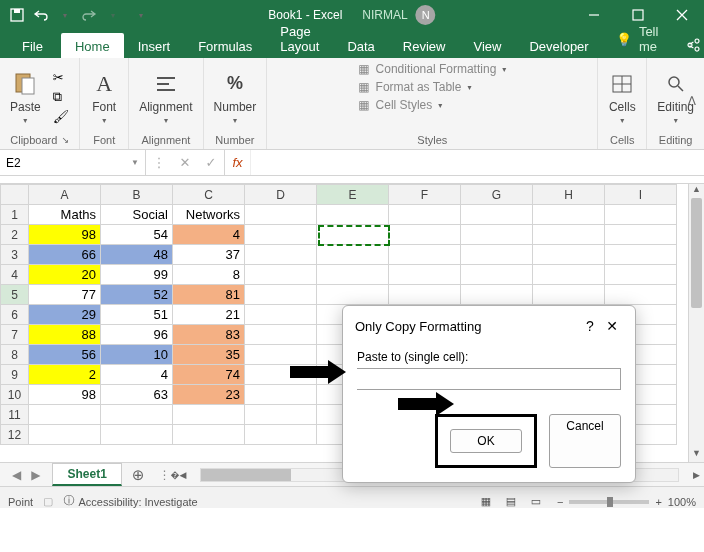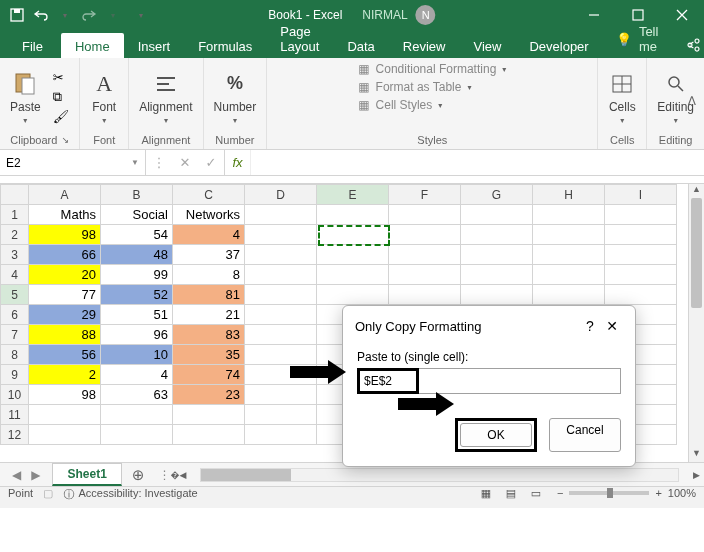--- a/index.html
+++ b/index.html
@@ -38,21 +38,21 @@
   .styles .top { flex-direction: column; align-items: flex-start; gap: 4px; font-size: 12px; color: #888; }
   .styles .row { display: flex; align-items: center; gap: 6px; }
   .collapse { position: absolute; right: 8px; top: 36px; font-size: 12px; color: #666; }
 
   
   .fxrow { height: 26px; border-bottom: 1px solid #d4d4d4; display: flex; align-items: stretch; }
   .namebox { width: 146px; border-right: 1px solid #d4d4d4; display: flex; align-items: center; padding: 0 6px; font-size: 12px; position: relative; text-align: right; }
   .namebox .ddarr { position: absolute; right: 6px; font-size: 8px; color: #888; }
   .fxbtns { display: flex; align-items: center; border-right: 1px solid #d4d4d4; color: #aaa; }
   .fxbtns span { width: 26px; text-align: center; font-size: 13px; }
-  .fxlabel { width: 26px; display: flex; align-items: center; justify-content: center; font-style: italic; font-size: 13px; color: #4d7c0f; border-right: 1px solid #eee; }
+  .fxlabel { width: 26px; display: flex; align-items: center; justify-content: center; font-style: italic; font-size: 13px; color: #c2410c; border-right: 1px solid #eee; }
   .fxinput { flex: 1; }
 
   
   .spacer { height: 8px; border-bottom: 1px solid #d4d4d4; }
 
   
   .gridwrap { display: flex; height: 278px; }
   .grid { flex: 1; position: relative; overflow: hidden; }
   table.sheet { border-collapse: collapse; font-size: 13px; table-layout: fixed; }
   table.sheet th, table.sheet td { border: 1px solid #d4d4d4; height: 20px; }
@@ -76,40 +76,40 @@
   .dialog { position: absolute; left: 342px; top: 305px; width: 294px; background: #fff; border: 1px solid #b0b0b0; border-radius: 6px; box-shadow: 0 4px 18px rgba(0,0,0,0.25); font-size: 12px; }
   .dialog .dtitle { display: flex; align-items: center; padding: 12px 12px; }
   .dialog .dtitle .t { flex: 1; font-size: 13px; }
   .dialog .dtitle .q, .dialog .dtitle .x { width: 22px; text-align: center; font-size: 14px; }
   .dialog .dbody { padding: 4px 14px 14px; }
   .dialog .dlabel { margin-bottom: 4px; }
   .dialog .dinput { width: 100%; border: 1px solid #a0a0a0; padding: 3px 4px; font-size: 12px; }
   .inputbox { border: 3px solid #000; display: inline-block; padding: 0; width: 62px; }
   .dialog .dbtns { display: flex; justify-content: flex-end; gap: 12px; padding: 10px 14px 14px; }
   .dialog .dbtn { width: 72px; padding: 4px 0; background: #fdfdfd; border: 1px solid #a0a0a0; border-radius: 3px; text-align: center; }
-  .okframe { border: 3px solid #000; display: inline-block; padding: 2px; }
+  .okframe { border: 3px solid #000; display: inline-block; padding: 12px; }
 
   
   .arrow { position: absolute; pointer-events: none; }
   .arrow .shaft { background: #000; height: 12px; }
   .arrow .head { width: 0; height: 0; border-top: 12px solid transparent; border-bottom: 12px solid transparent; border-left: 18px solid #000; }
   .arrow.flex { display: flex; align-items: center; }
 
   
   .tabsrow { height: 24px; border-top: 1px solid #d4d4d4; display: flex; align-items: center; font-size: 12px; background: #f5f5f5; }
   .tabsrow .nav { display: flex; gap: 10px; padding: 0 12px; color: #888; }
   .tabsrow .stab { background: #fff; border: 1px solid #ccc; border-bottom: 2px solid #217346; padding: 3px 14px; font-weight: bold; color: #217346; }
   .tabsrow .add { padding: 0 10px; color: #666; font-size: 15px; }
   .tabsrow .hs { flex: 1; display: flex; align-items: center; padding: 0 4px; }
   .tabsrow .hs .track { flex: 1; height: 14px; background: #f2f2f2; border: 1px solid #ddd; position: relative; margin: 0 14px; }
   .tabsrow .hs .thumb { position: absolute; left: 0; top: 0; bottom: 0; width: 90px; background: #c1c1c1; }
   .tabsrow .hs .arr { font-size: 9px; color: #666; }
 
   
-  .status { height: 22px; background: #f2f2f2; border-top: 1px solid #d4d4d4; display: flex; align-items: flex-start; font-size: 11px; color: #555; padding: 0 8px; }
+  .status { height: 22px; background: #f2f2f2; border-top: 1px solid #d4d4d4; display: flex; align-items: flex-end; font-size: 11px; color: #555; padding: 0 8px; }
   .status .mid { flex: 1; }
   .status .views span { display: inline-block; width: 22px; text-align: center; }
   .status .zoom { display: flex; align-items: center; gap: 6px; margin-left: 10px; }
   .status .ztrack { width: 80px; height: 4px; background: #c8c8c8; position: relative; }
   .status .ztrack .zthumb { position: absolute; left: 38px; top: -3px; width: 6px; height: 10px; background: #888; }
 
   svg { display: block; }
 </style>
 </head>
 <body>
@@ -529,23 +529,20 @@
 
 <div class="dialog">
   <div class="dtitle">
     <span class="t">Only Copy Formatting</span>
     <span class="q">?</span>
     <span class="x">✕</span>
   </div>
   <div class="dbody">
     <div class="dlabel">Paste to (single cell):</div>
     <div style="display:flex">
-      <span class="inputbox">
-        <input class="dinput" style="border: none; width: 56px;" value="$E$2">
-      </span>
       <input class="dinput" style="flex: 1 1 0%; border-left: none;">
     </div>
   </div>
   <div class="dbtns">
     <span class="okframe">
       <div class="dbtn">OK</div>
     </span>
     <div class="dbtn">Cancel</div>
   </div>
 </div>

